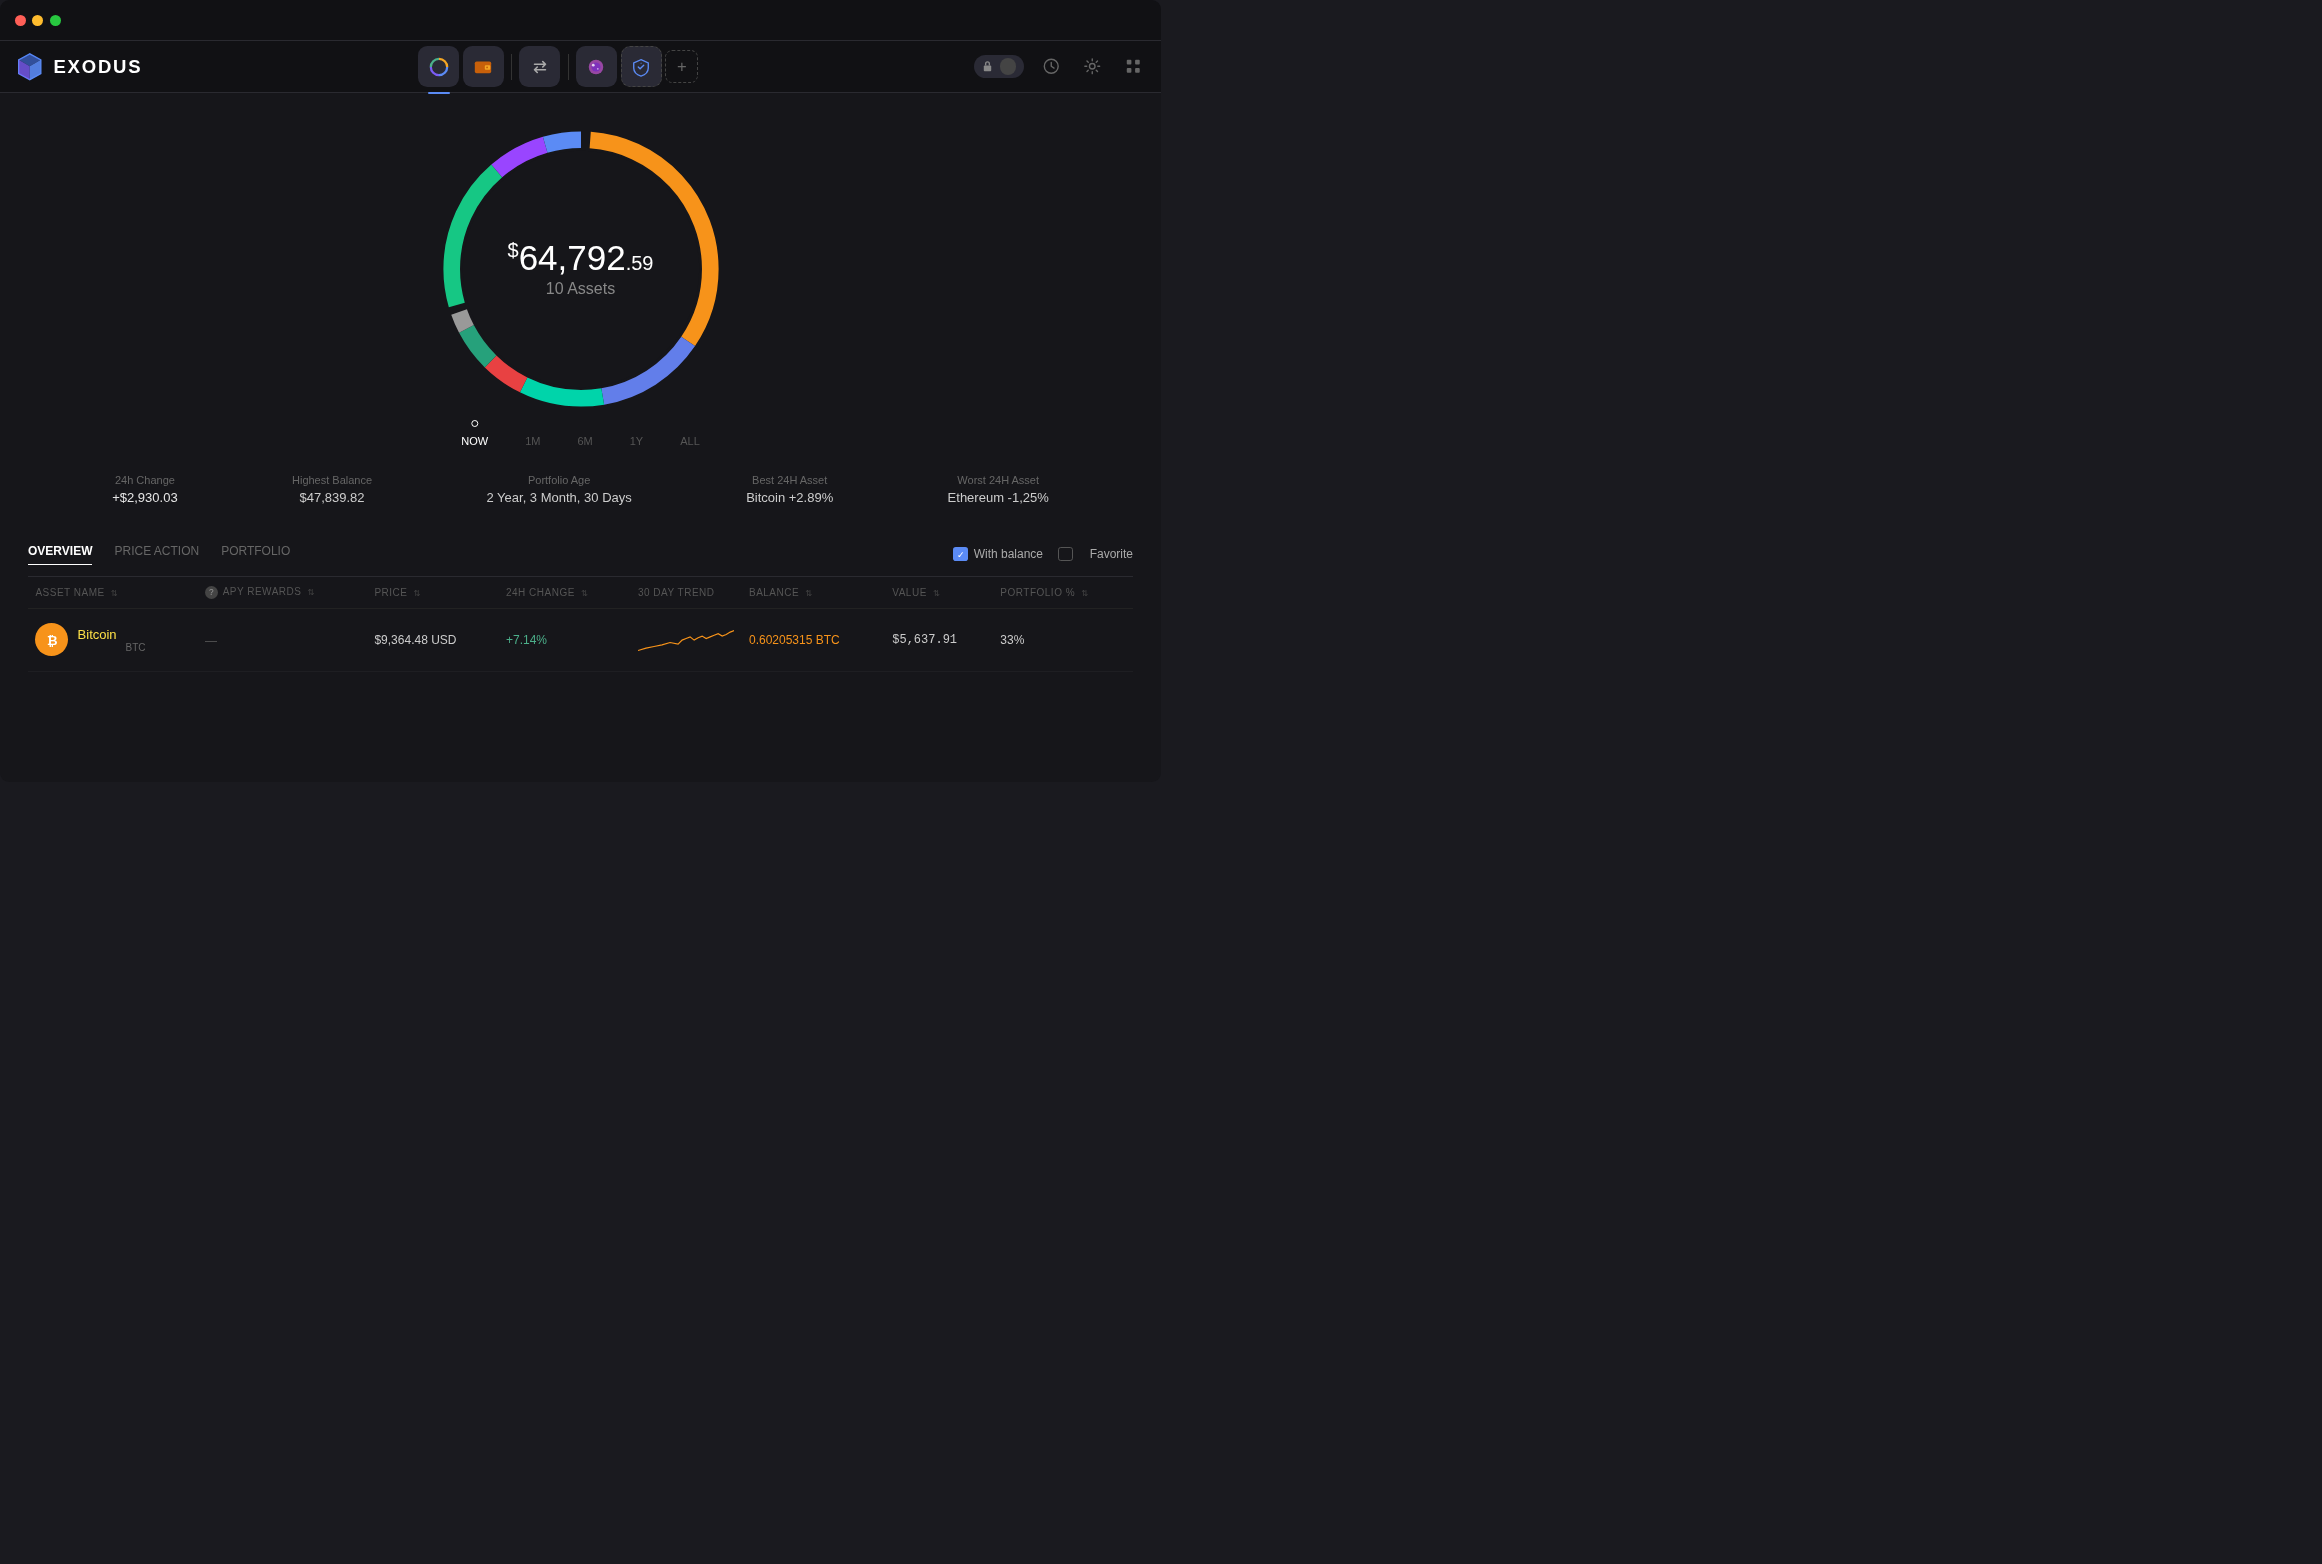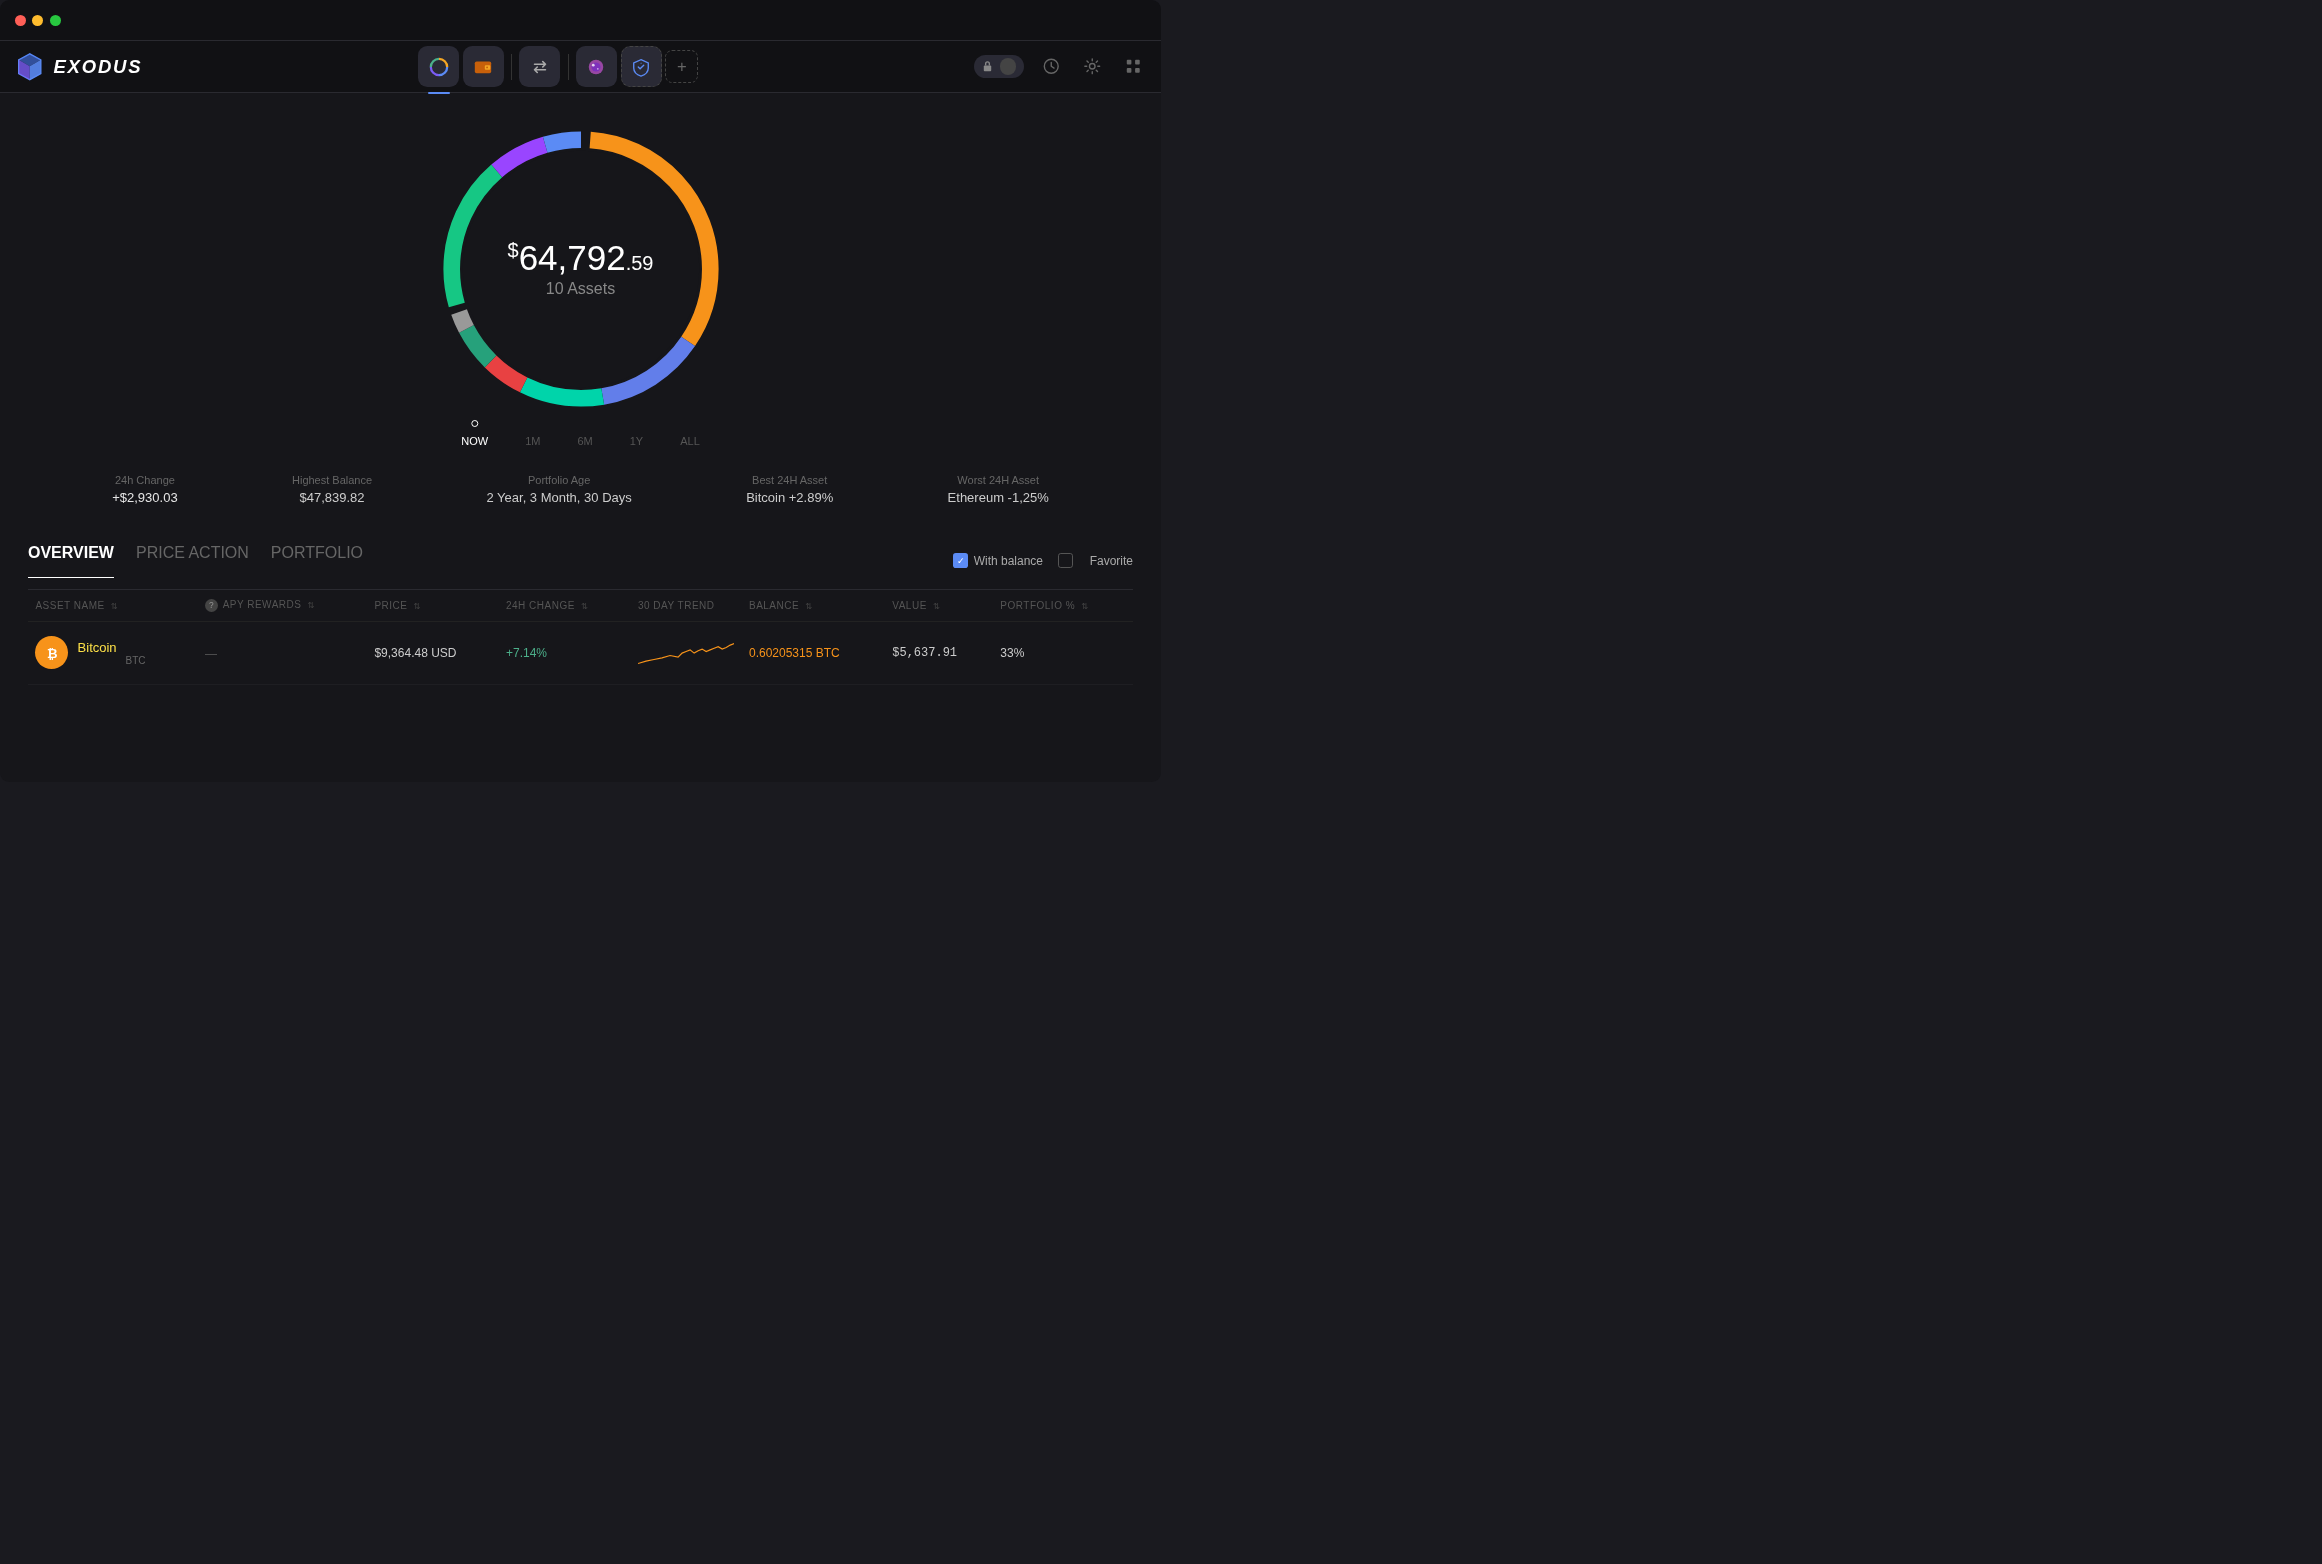--- a/index.html
+++ b/index.html
@@ -55,21 +55,20 @@
     }
     .logo-icon {
       width: 29.5px;
       height: 29.5px;
     }
     .logo-text {
       font-size: 18.5px;
       font-weight: 700;
       letter-spacing: 1.8px;
       color: #fff;
-      font-style: italic;
     }
     .nav-tabs {
       display: flex;
       align-items: center;
       gap: 3.7px;
     }
     .nav-tab {
       width: 41px;
       height: 41px;
       border-radius: 9.2px;
@@ -259,24 +258,24 @@
 
     .table-tabs {
       display: flex;
       align-items: center;
       gap: 22px;
       padding: 11px 0;
       border-bottom: 0.9px solid #2a2a30;
       margin-bottom: 0;
     }
     .table-tab {
-      font-size: 16px;
+      font-size: 12px;
       color: #666;
       cursor: pointer;
-      padding-bottom: 15px;
+      padding-bottom: 6px;
     }
     .table-tab.active {
       color: #fff;
       font-weight: 600;
       border-bottom: 1.8px solid #fff;
     }
     .table-tab-right {
       margin-left: auto;
       display: flex;
       align-items: center;

